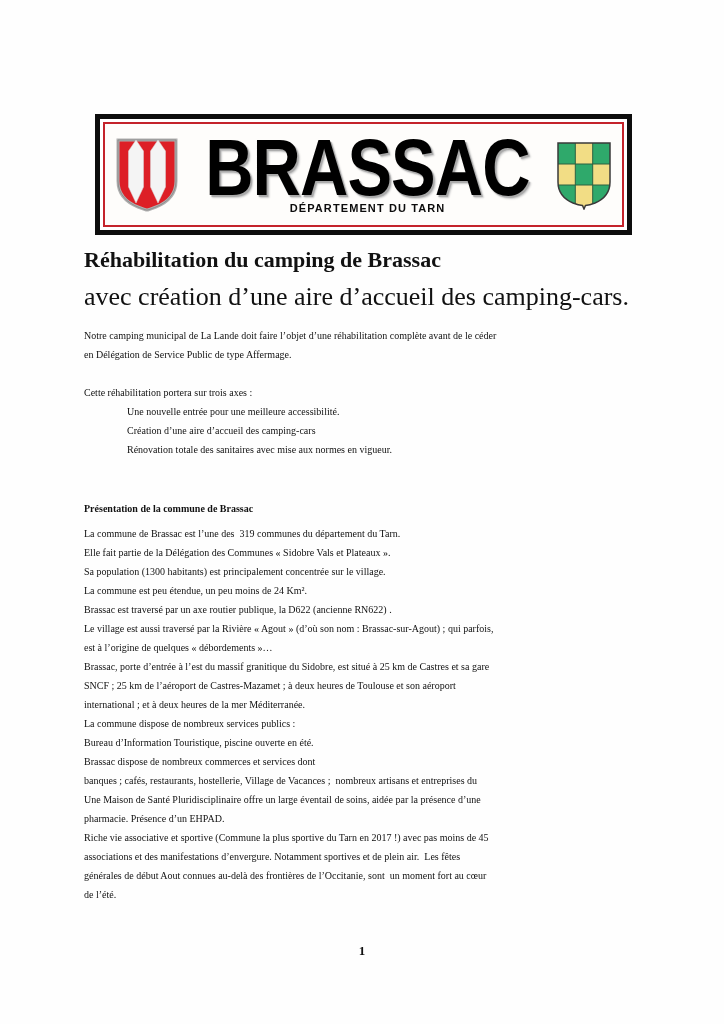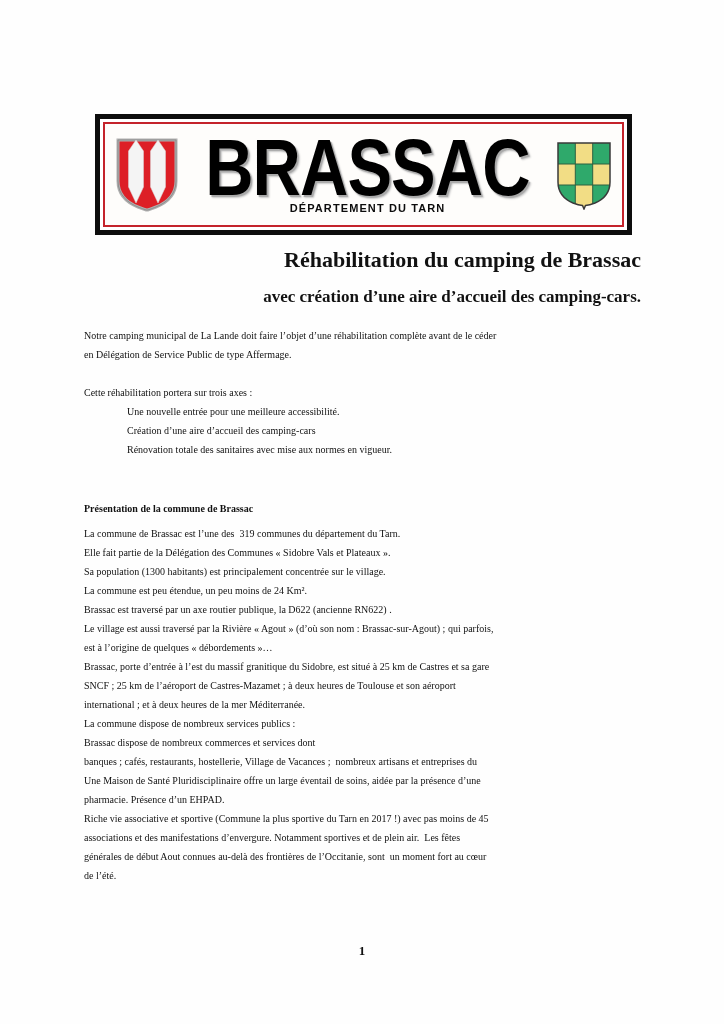--- a/index.html
+++ b/index.html
@@ -69,31 +69,31 @@
     color: #0c0c0c;
     white-space: nowrap;
   }
   .shield { flex: 0 0 auto; }
 
   
   .title-block {
     position: absolute;
     left: 84px; top: 247px;
     width: 557px;
-    text-align: right;
+    text-align: left;
   }
   .title-line1 {
     font-size: 22px;
     font-weight: bold;
     line-height: 26px;
     margin: 0;
   }
   .title-line2 {
-    font-size: 17px;
-    font-weight: bold;
+    font-size: 26px;
+    font-weight: normal;
     line-height: 30px;
     margin: 9px 0 0 0;
   }
 
   
   .doc-body {
     position: absolute;
     left: 84px; top: 326px;
     width: 560px;
     font-size: 10px;
@@ -174,20 +174,21 @@
       <div class="bline p">Elle fait partie de la Délégation des Communes « Sidobre Vals et Plateaux ».</div>
       <div class="bline p">Sa population (1300 habitants) est principalement concentrée sur le village.</div>
       <div class="bline p">La commune est peu étendue, un peu moins de 24 Km².</div>
       <div class="bline p">Brassac est traversé par un axe routier publique, la D622 (ancienne RN622) .</div>
       <div class="bline p">Le village est aussi traversé par la Rivière « Agout » (d’où son nom : Brassac-sur-Agout) ; qui parfois,</div>
       <div class="bline p">est à l’origine de quelques « débordements »…</div>
       <div class="bline p">Brassac, porte d’entrée à l’est du massif granitique du Sidobre, est situé à 25 km de Castres et sa gare</div>
       <div class="bline p">SNCF ; 25 km de l’aéroport de Castres-Mazamet ; à deux heures de Toulouse et son aéroport</div>
       <div class="bline p">international ; et à deux heures de la mer Méditerranée.</div>
       <div class="bline p">La commune dispose de nombreux services publics :</div>
+      <div class="bline p">Bureau d’Information Touristique, piscine ouverte en été.</div>
       <div class="bline p">Brassac dispose de nombreux commerces et services dont</div>
       <div class="bline p">banques ; cafés, restaurants, hostellerie, Village de Vacances ;  nombreux artisans et entreprises du</div>
       <div class="bline p">Une Maison de Santé Pluridisciplinaire offre un large éventail de soins, aidée par la présence d’une</div>
       <div class="bline p">pharmacie. Présence d’un EHPAD.</div>
       <div class="bline p">Riche vie associative et sportive (Commune la plus sportive du Tarn en 2017 !) avec pas moins de 45</div>
       <div class="bline p">associations et des manifestations d’envergure. Notamment sportives et de plein air.  Les fêtes</div>
       <div class="bline p">générales de début Aout connues au-delà des frontières de l’Occitanie, sont  un moment fort au cœur</div>
       <div class="bline p">de l’été.</div>
     </div>
 

